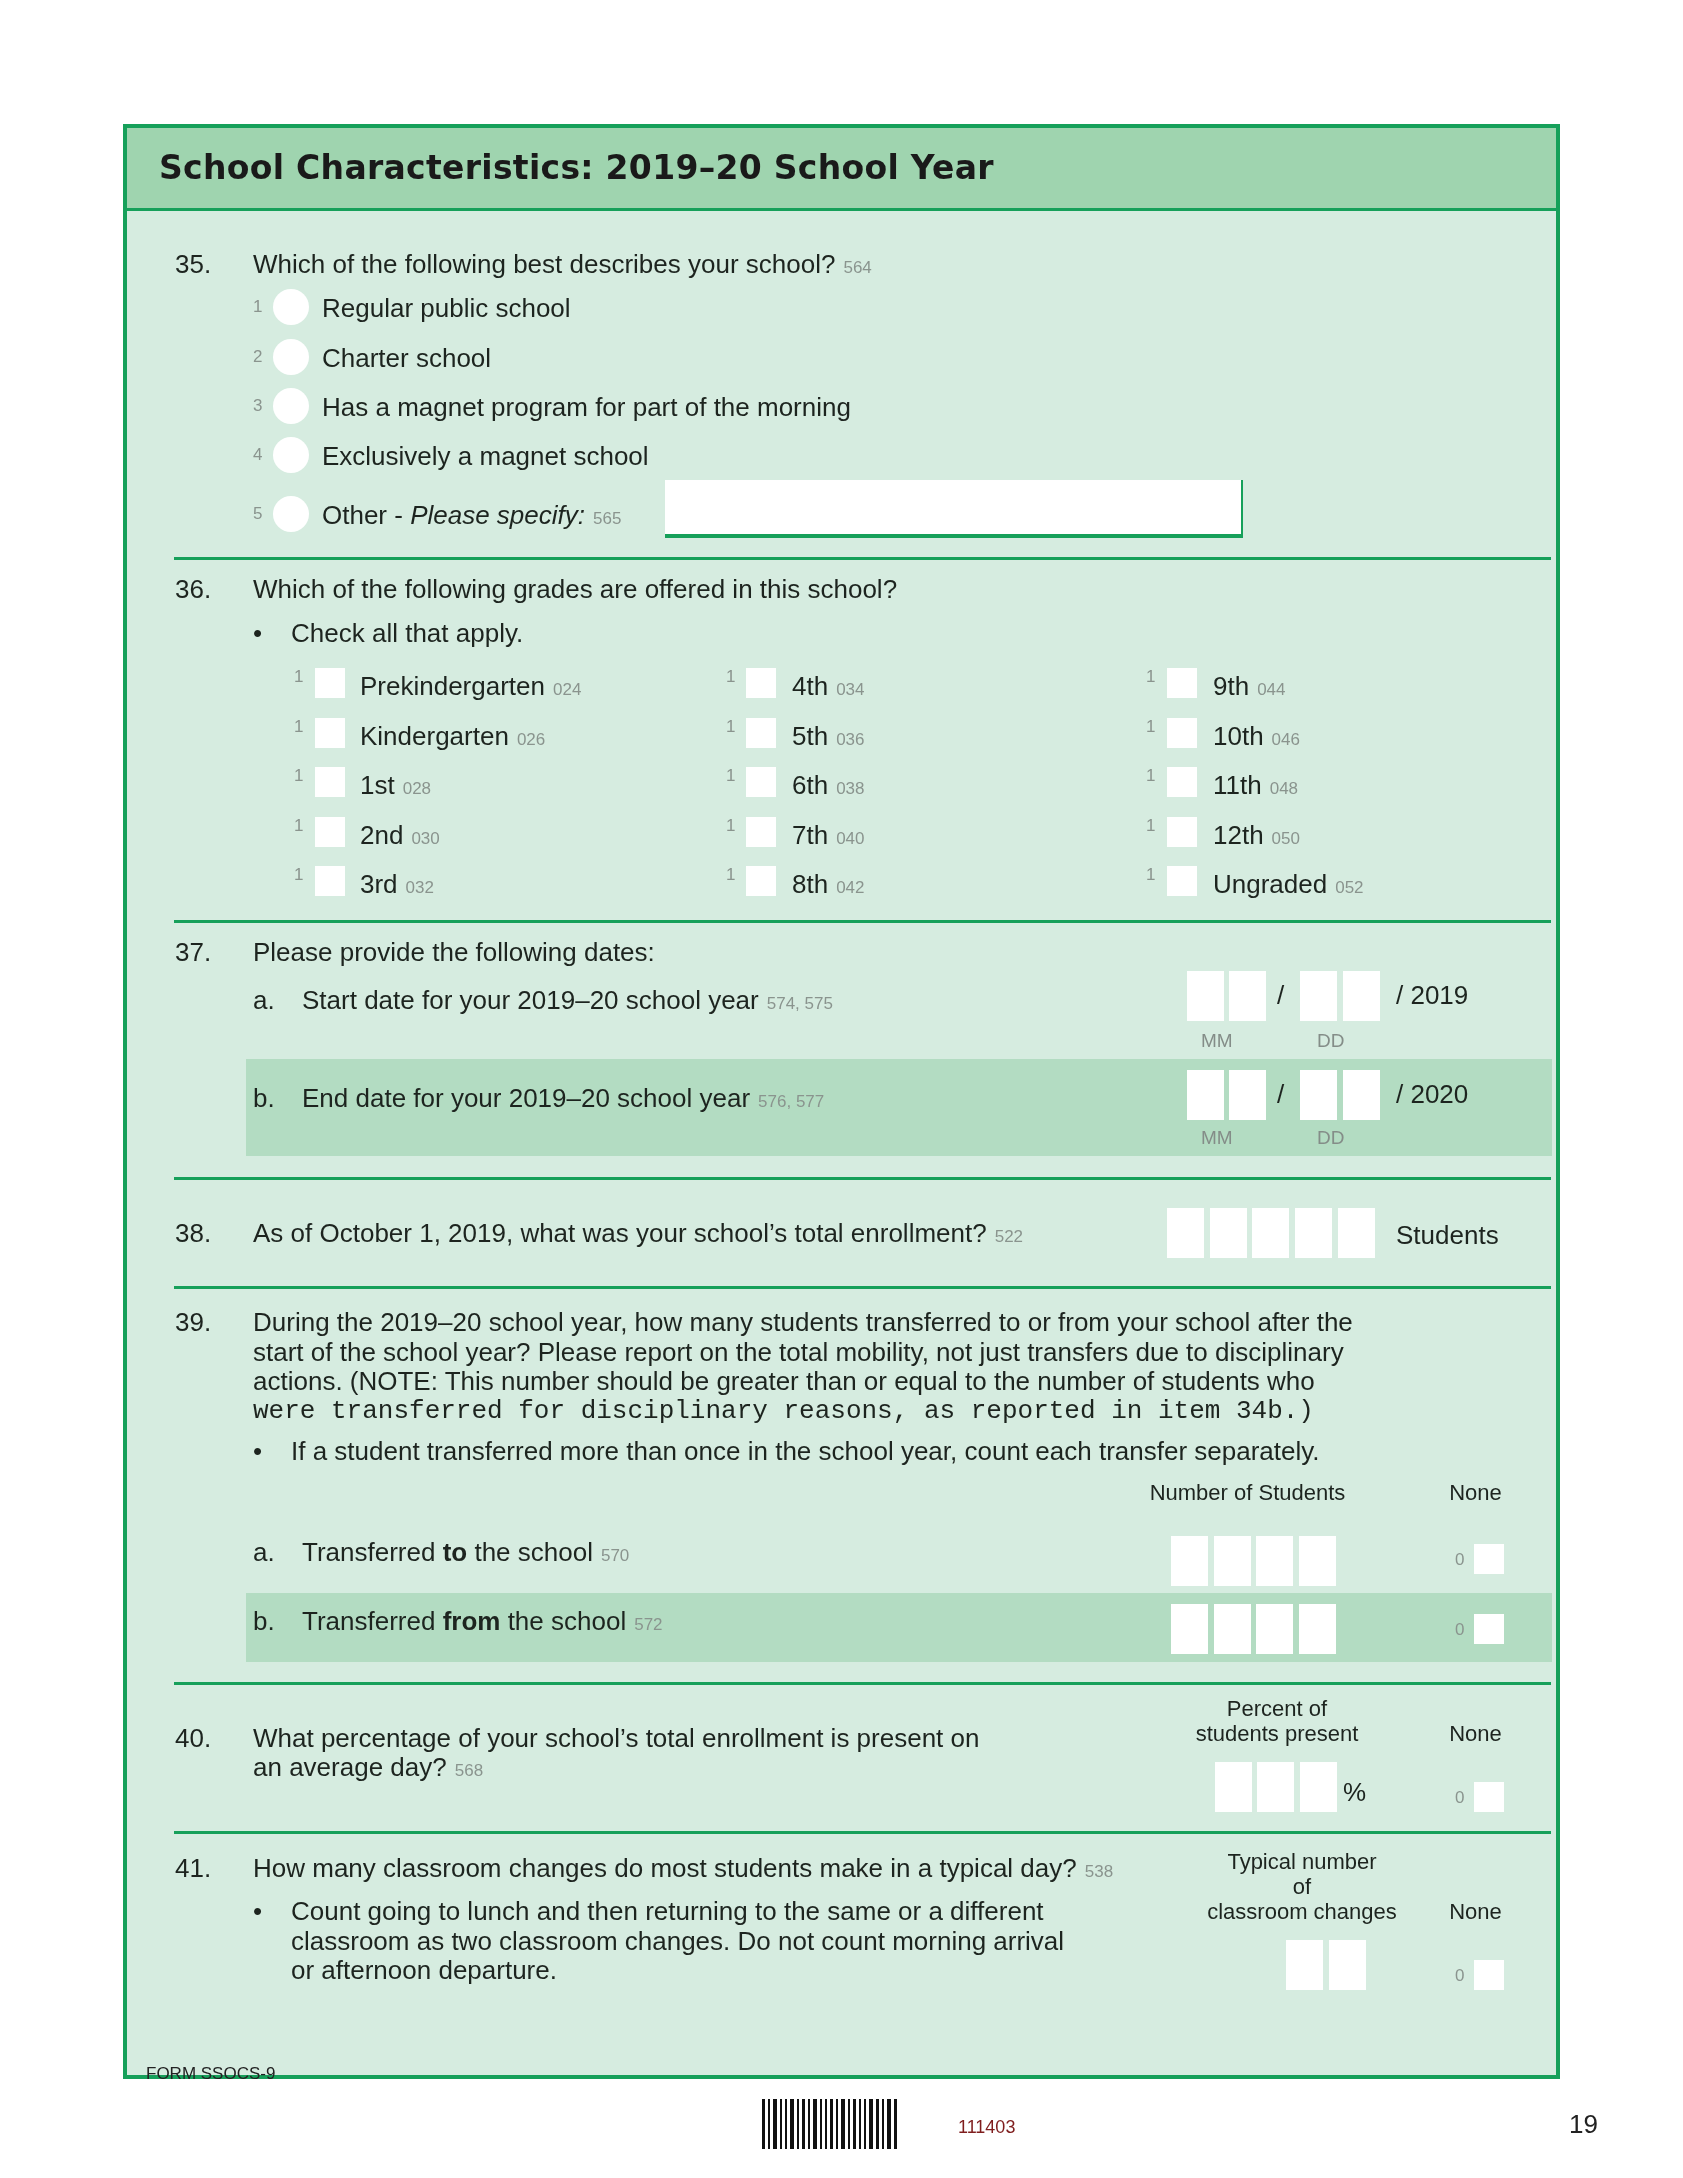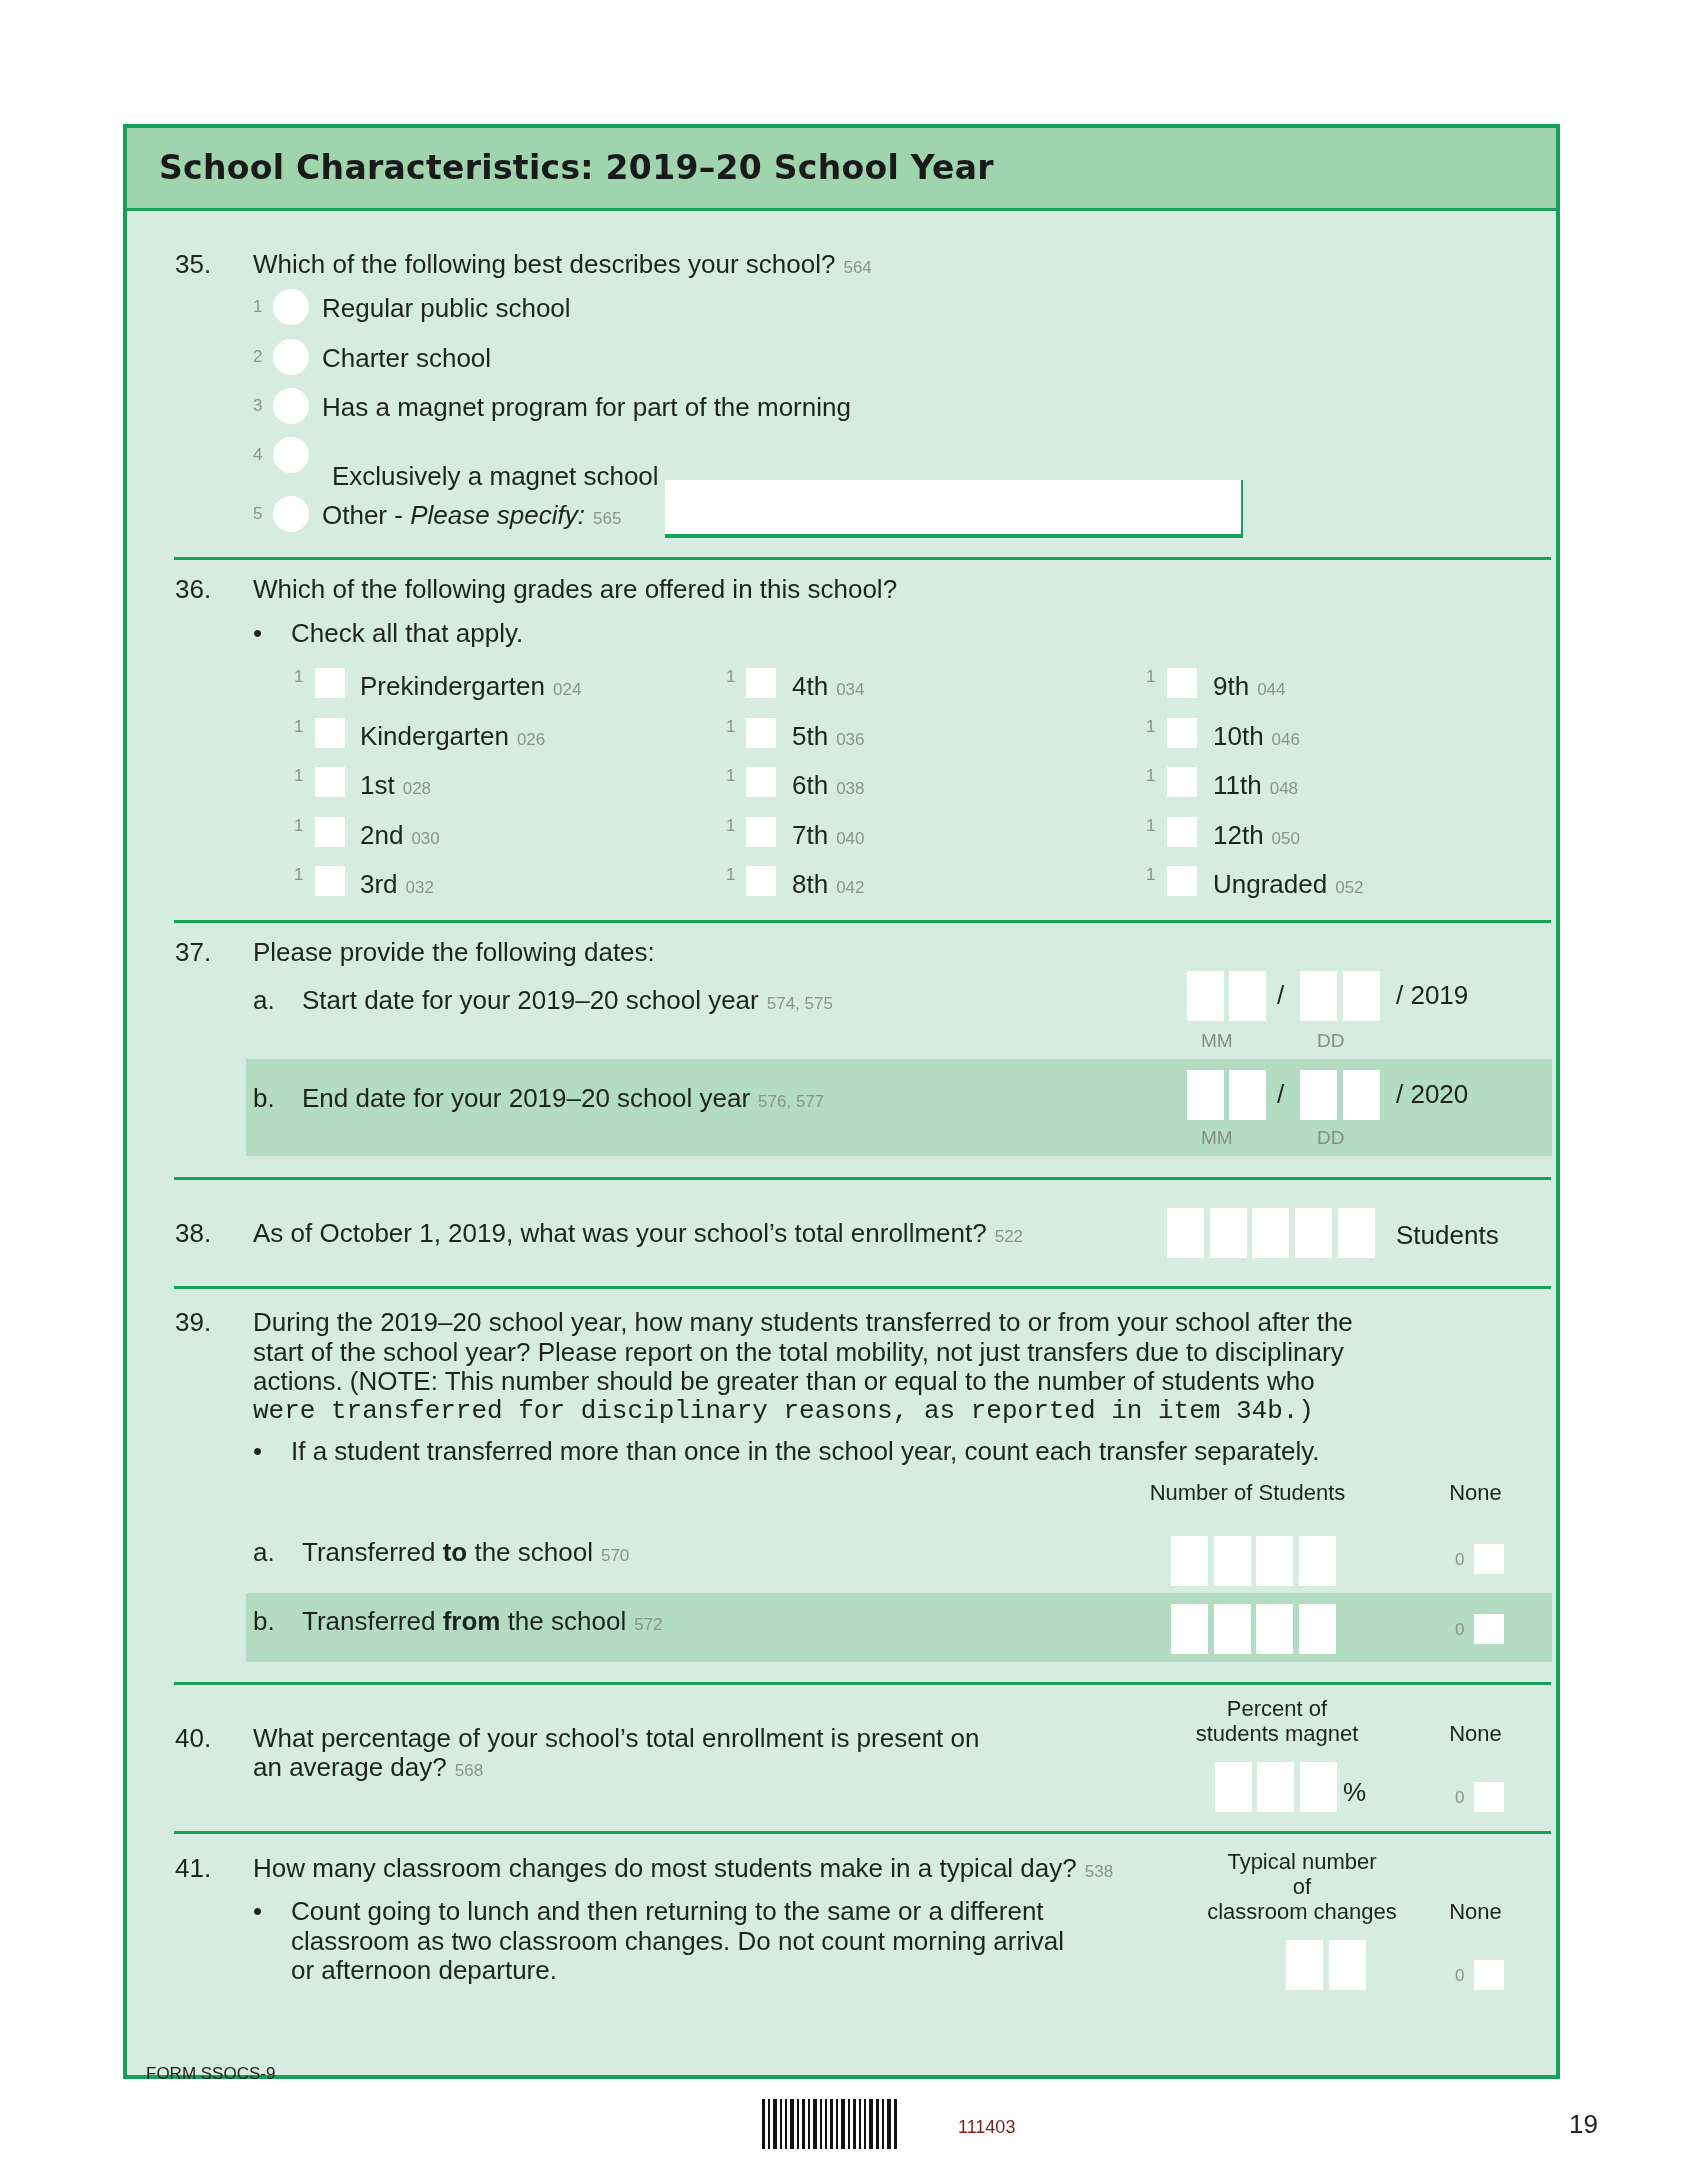--- a/index.html
+++ b/index.html
@@ -57,21 +57,21 @@
   <span class="lbl" style="left:322px;top:343px;">Charter school</span>
 </div>
 <div>
   <span class="small-code" style="left:253px;top:396px;">3</span>
   <div class="radio" style="left:273px;top:388px;"></div>
   <span class="lbl" style="left:322px;top:392px;">Has a magnet program for part of the morning</span>
 </div>
 <div>
   <span class="small-code" style="left:253px;top:445px;">4</span>
   <div class="radio" style="left:273px;top:437px;"></div>
-  <span class="lbl" style="left:332px;top:441px;margin-top:20px;">Exclusively a magnet school</span>
+  <span class="lbl" style="left:322px;top:441px;">Exclusively a magnet school</span>
 </div>
 <div>
   <span class="small-code" style="left:253px;top:504px;">5</span>
   <div class="radio" style="left:273px;top:496px;"></div>
   <span class="lbl" style="left:322px;top:500px;"><span>Other - </span><i>Please specify:</i><span class="code">565</span></span>
 </div>
 <div class="textbox"></div>
 
 <div class="divider" style="left:174px;top:557px;width:1377px;"></div>
 
@@ -229,21 +229,21 @@
 <span class="small-code" style="left:1455px;top:1620px;">0</span>
 <div class="chk" style="left:1474px;top:1614px;"></div>
 
 <div class="divider" style="left:174px;top:1682px;"></div>
 
 <div class="qnum" style="left:175px;top:1723px;">40.</div>
 <div class="qtext" style="left:253px;top:1723px;">What percentage of your school’s total enrollment is present on</div>
 <div class="qtext" style="left:253px;top:1752px;"><span>an average day?</span><span class="code">568</span></div>
 <div class="colhead" style="left:1158px;top:1696px;width:238px;">
     <div>Percent of</div>
-    <div>students magnet</div>
+    <div>students present</div>
   </div>
 <div class="colhead" style="left:1436px;top:1721px;width:79px;">None</div>
 <div class="digit" style="left:1215px;top:1762px;"></div>
 <div class="digit" style="left:1257px;top:1762px;"></div>
 <div class="digit" style="left:1300px;top:1762px;"></div>
 <div class="lbl" style="left:1343px;top:1777px;">%</div>
 <span class="small-code" style="left:1455px;top:1788px;">0</span>
 <div class="chk" style="left:1474px;top:1782px;"></div>
 
 <div class="divider" style="left:174px;top:1831px;"></div>

